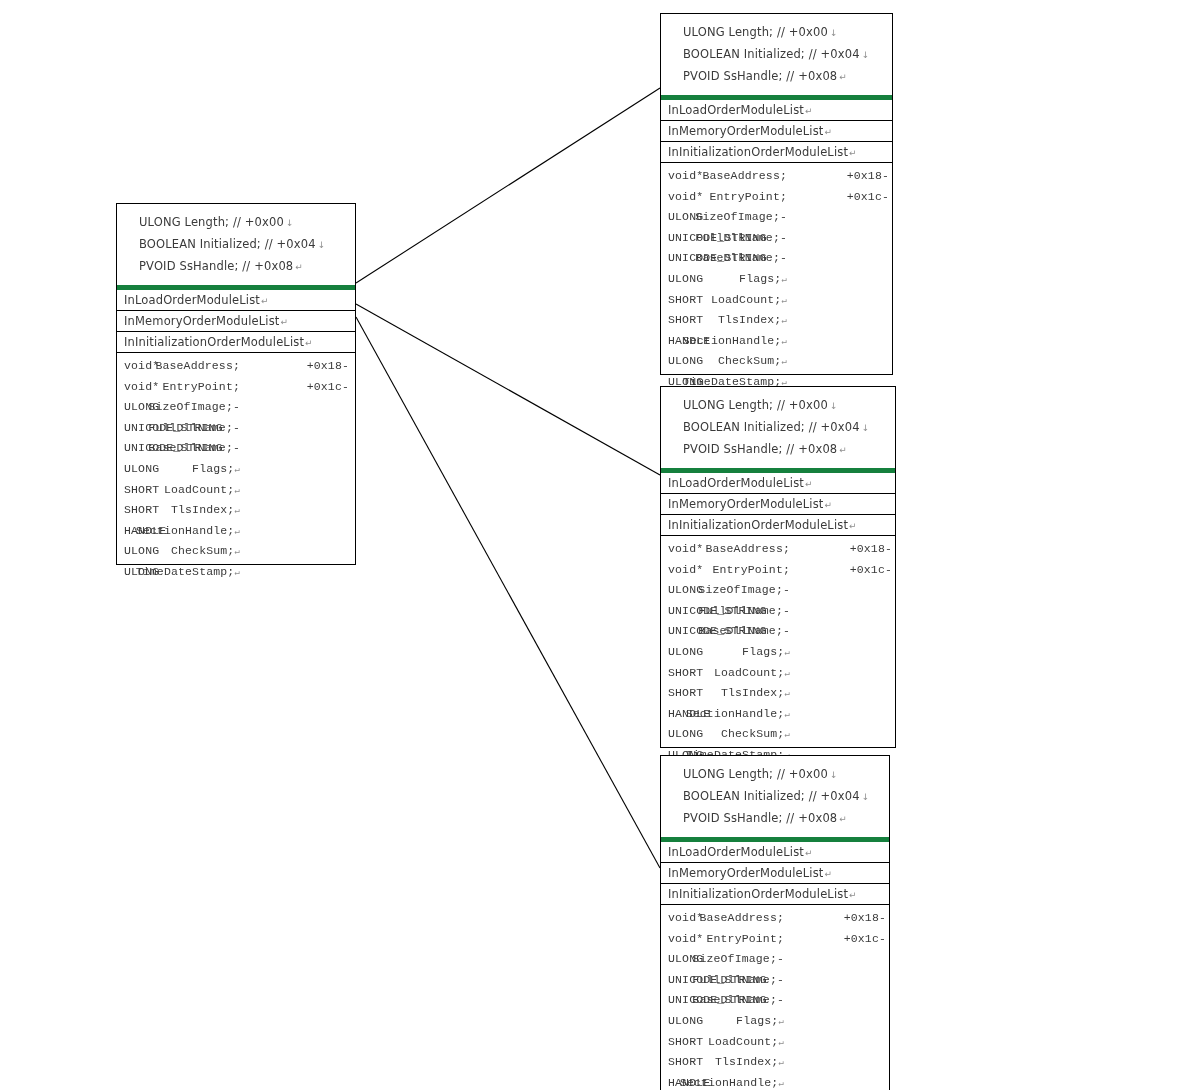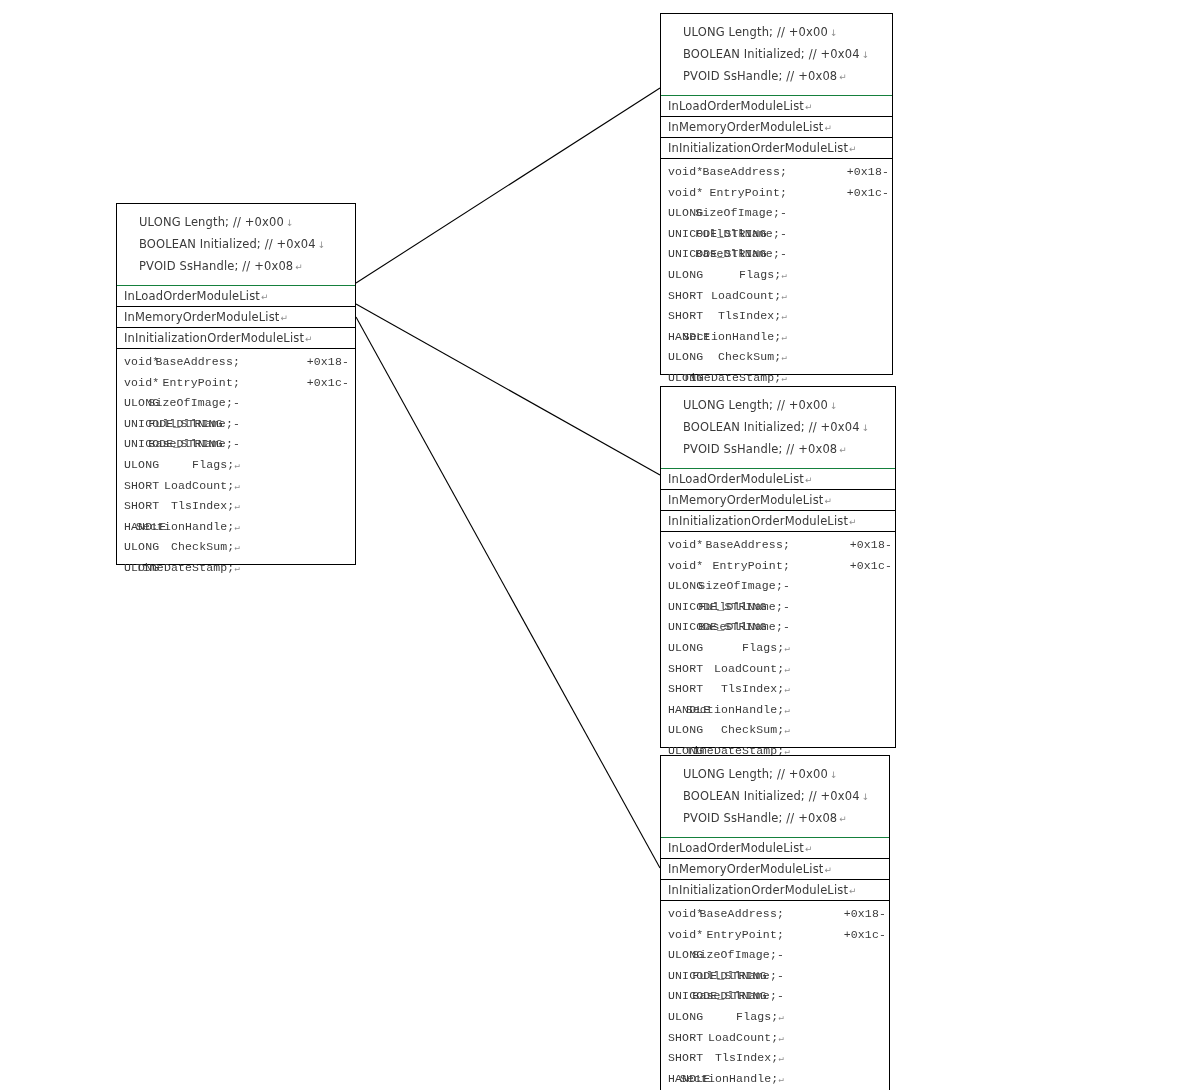--- a/index.html
+++ b/index.html
@@ -33,21 +33,21 @@
 
   .struct-box {
     position: absolute;
     box-sizing: border-box;
     border: 1px solid #000000;
     background: #ffffff;
   }
 
   .hdr-block {
     box-sizing: border-box;
-    border-bottom: 1px solid #15803d;
+    border-bottom: 5px solid #15803d;
     padding: 8px 0 7px 0;
   }
   .hdr-line {
     font-size: 11.5px;
     line-height: 21px;
     padding-left: 22px;
     white-space: nowrap;
     letter-spacing: 0.15px;
   }
   .hdr-line .mark {

